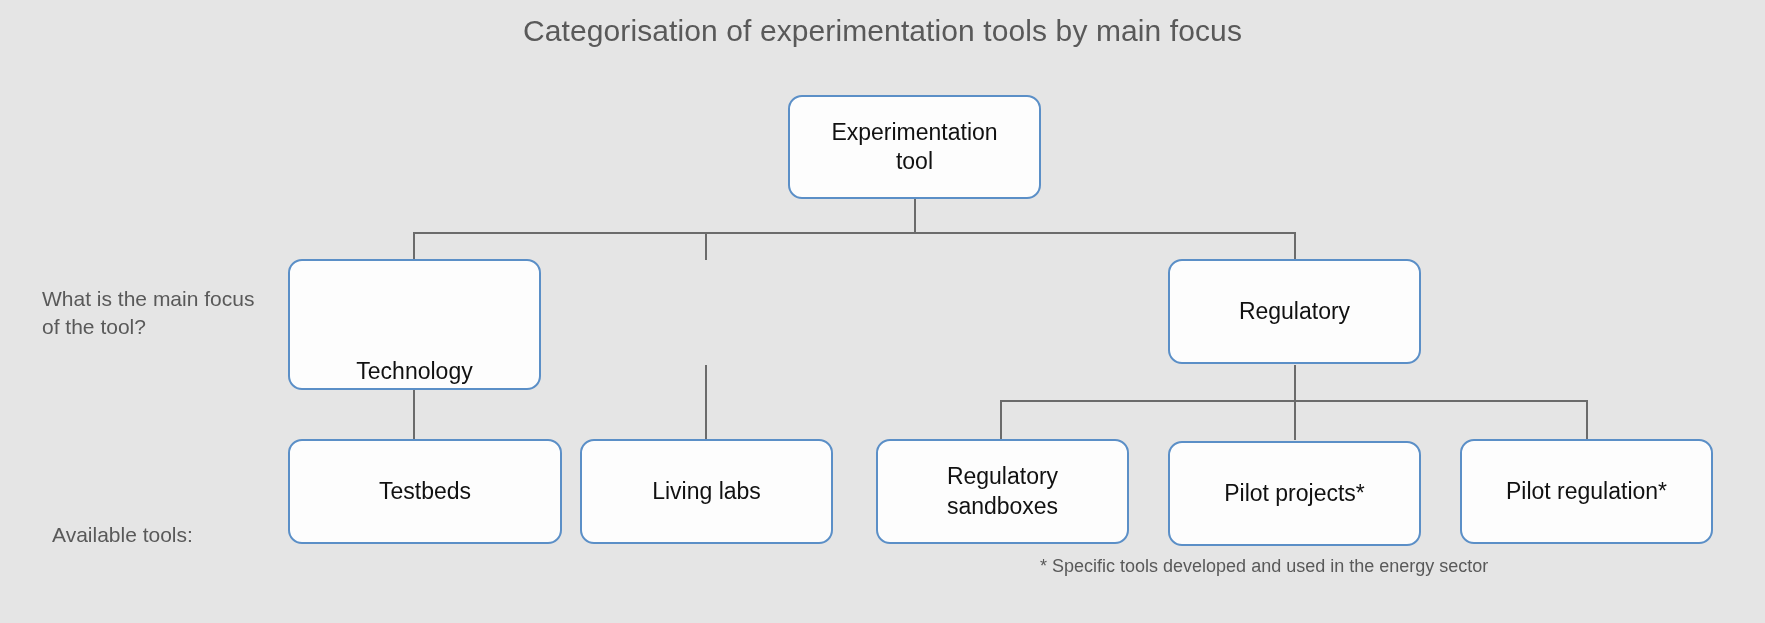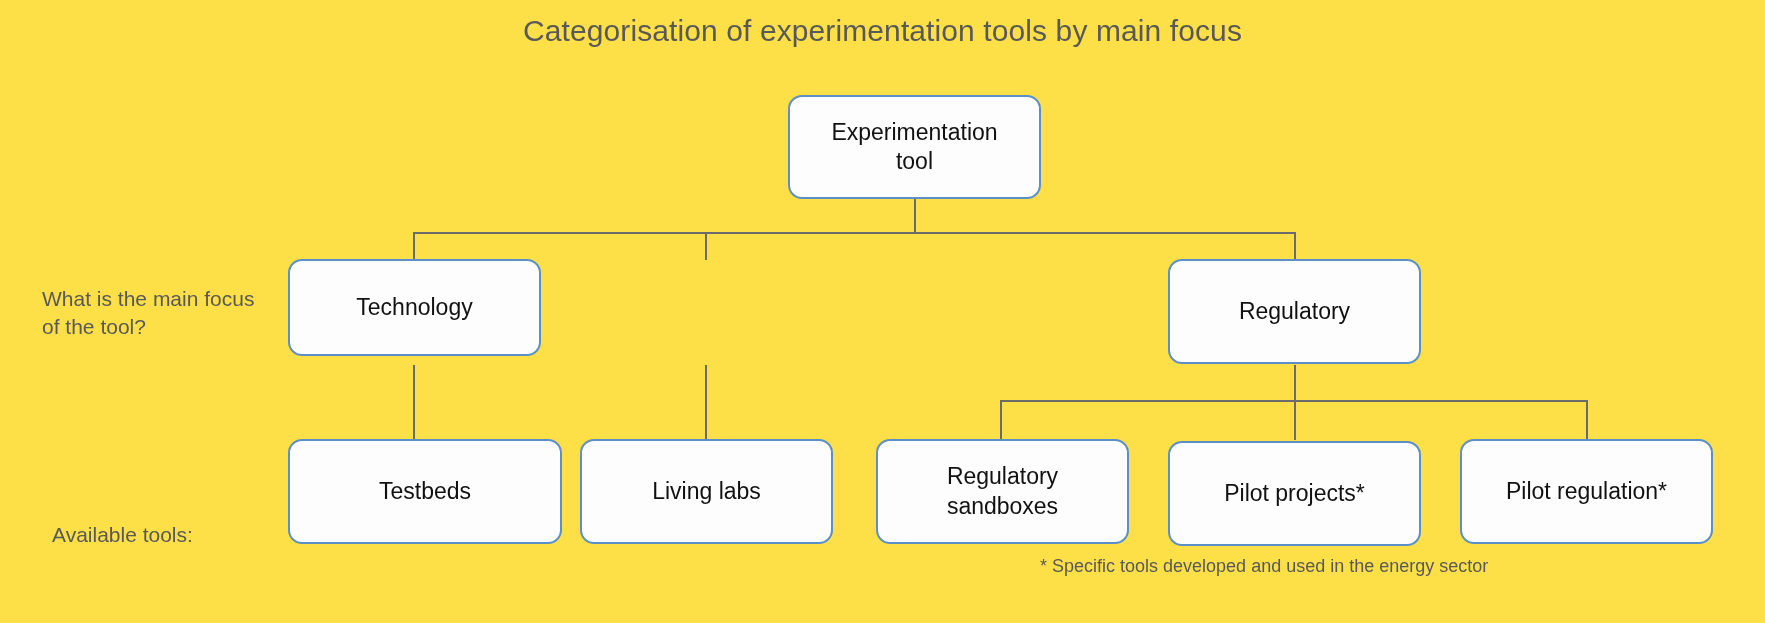--- a/index.html
+++ b/index.html
@@ -8,21 +8,21 @@
     background: #ffffff;
   }
   body {
     font-family: "Liberation Sans", sans-serif;
     -webkit-font-smoothing: antialiased;
   }
   #canvas {
     position: relative;
     width: 1765px;
     height: 623px;
-    background: #fde047;
+    background: #e5e5e5;
     overflow: hidden;
   }
   
   .chart-title {
     position: absolute;
     left: 0;
     top: 14px;
     width: 1765px;
     text-align: center;
     font-size: 30px;
@@ -102,21 +102,21 @@
   <div class="line vline" style="left:1294px; top:400px; height:40px;"></div>
   <div class="line vline" style="left:1586px; top:400px; height:40px;"></div>
 
   <div class="node" style="left:788px; top:95px; width:253px; height:104px;">
     <span>
       <span>Experimentation</span><br>
       <span>tool</span>
     </span>
   </div>
 
-  <div class="node" style="left:288px; top:259px; width:253px; height:97px;">
+  <div class="node" style="left:288px; top:259px; width:253px; height:131px;align-items:flex-end;">
     <span>Technology</span>
   </div>
 
 
   <div class="node" style="left:1168px; top:259px; width:253px; height:105px;">
     <span>Regulatory</span>
   </div>
 
   <div class="node" style="left:288px; top:439px; width:274px; height:105px;">
     <span>Testbeds</span>

